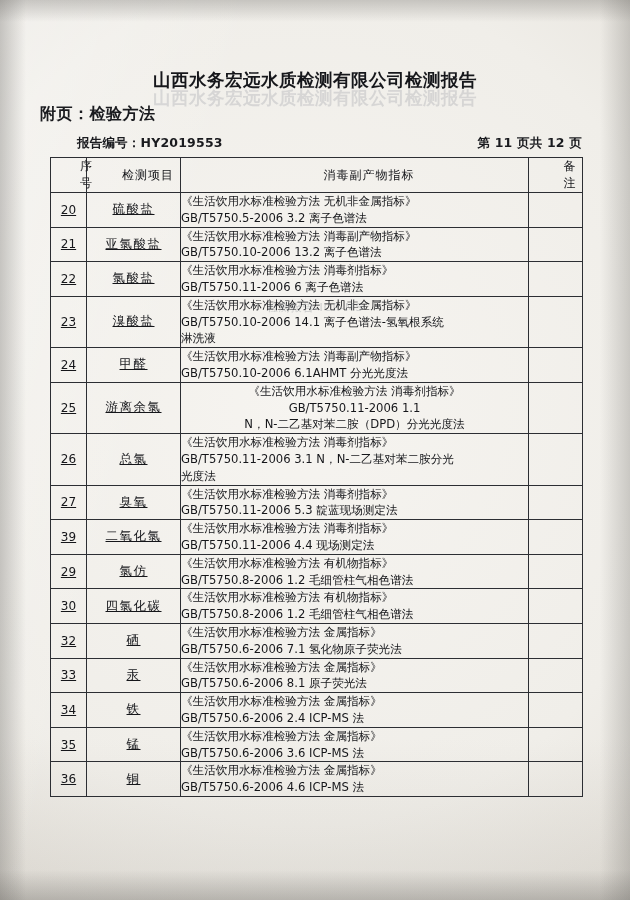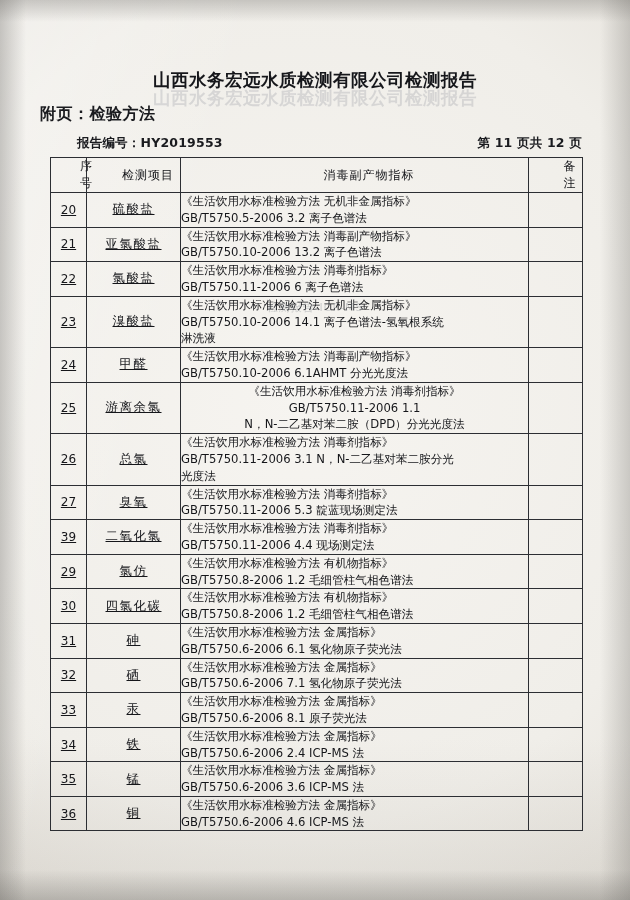--- a/index.html
+++ b/index.html
@@ -301,29 +301,20 @@
           <tr>
             <td class="no">30</td>
             <td class="item">四氯化碳</td>
             <td class="std">
               <span class="ln">《生活饮用水标准检验方法  有机物指标》</span>
               <span class="ln">GB/T5750.8-2006  1.2 毛细管柱气相色谱法</span>
             </td>
             <td class="remark"></td>
           </tr>
           <tr>
-            <td class="no">31</td>
-            <td class="item">砷</td>
-            <td class="std">
-              <span class="ln">《生活饮用水标准检验方法  金属指标》</span>
-              <span class="ln">GB/T5750.6-2006  6.1 氢化物原子荧光法</span>
-            </td>
-            <td class="remark"></td>
-          </tr>
-          <tr>
             <td class="no">32</td>
             <td class="item">硒</td>
             <td class="std">
               <span class="ln">《生活饮用水标准检验方法  金属指标》</span>
               <span class="ln">GB/T5750.6-2006  7.1 氢化物原子荧光法</span>
             </td>
             <td class="remark"></td>
           </tr>
           <tr>
             <td class="no">33</td>

